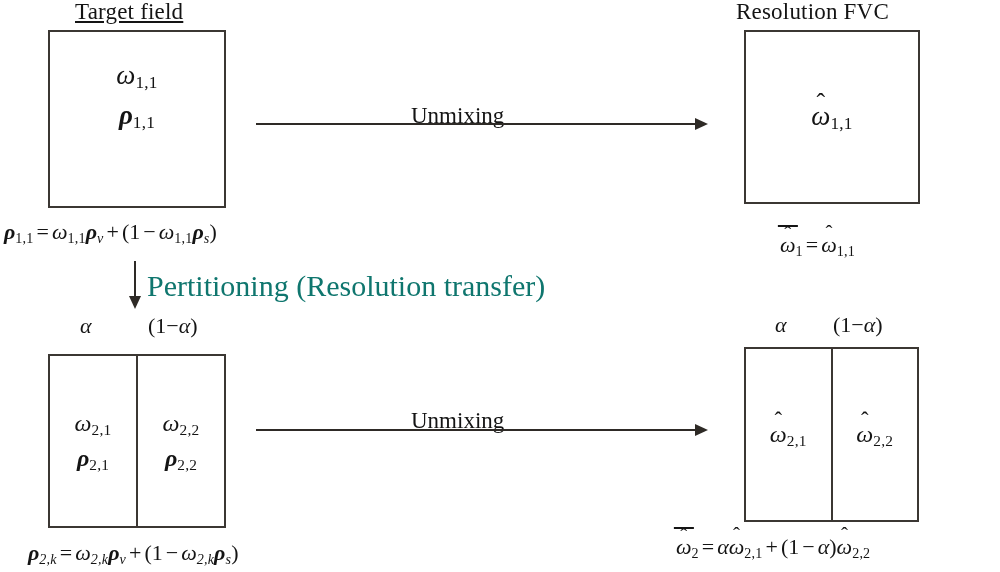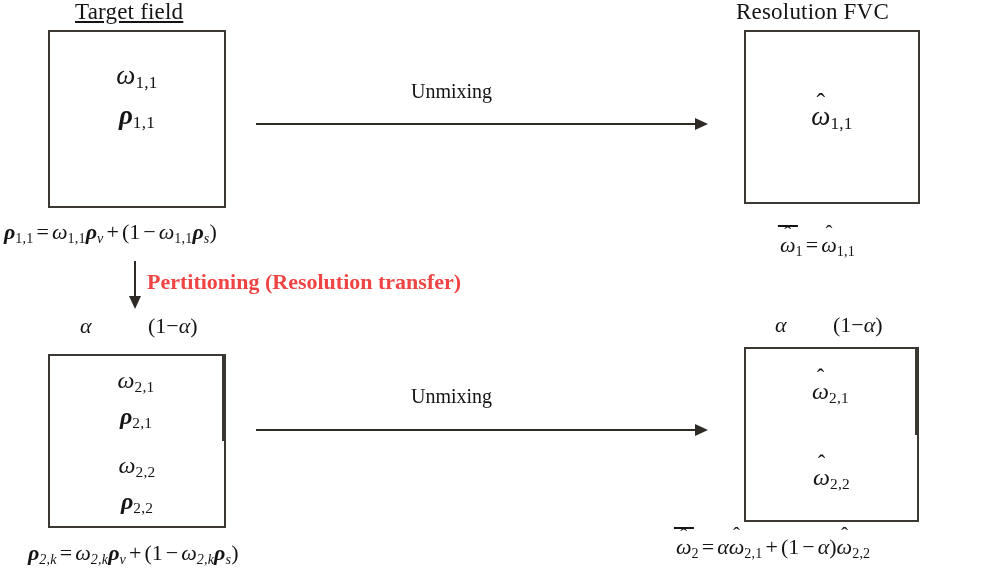--- a/index.html
+++ b/index.html
@@ -26,21 +26,21 @@
   }
 
   
   .field-box {
     border: 2px solid #3b3733;
     background: #ffffff;
     box-sizing: border-box;
   }
   .split-box {
     display: flex;
-    flex-direction: column;
+    flex-direction: row;
   }
   .split-box > .cell {
     flex: 1 1 50%;
     position: relative;
     display: flex;
     flex-direction: column;
     align-items: center;
     justify-content: center;
   }
   .split-box > .cell.left { border-right: 2px solid #3b3733; }
@@ -122,29 +122,29 @@
     width: 2px;
     background: #2e2a26;
   }
   .v-arrow-head {
     width: 0; height: 0;
     border-left: 6px solid transparent;
     border-right: 6px solid transparent;
     border-top: 13px solid #2e2a26;
   }
   .arrow-label {
-    font-size: 20px;
+    font-size: 23px;
     white-space: nowrap;
     color: #141414;
+    margin-top: 23px;
   }
   .step-label {
-    font-size: 22px;
-    white-space: nowrap;
-    color: #ef4444;
-    font-weight: bold;
+    font-size: 30px;
+    white-space: nowrap;
+    color: #0f766e;
   }
 
   
   .weight-label { font-size: 22px; white-space: nowrap; }
 </style>
 </head>
 <body>
 
 <div class="abs col-title" style="left:75px; top:-1px;text-decoration:underline;">Target field</div>
 

